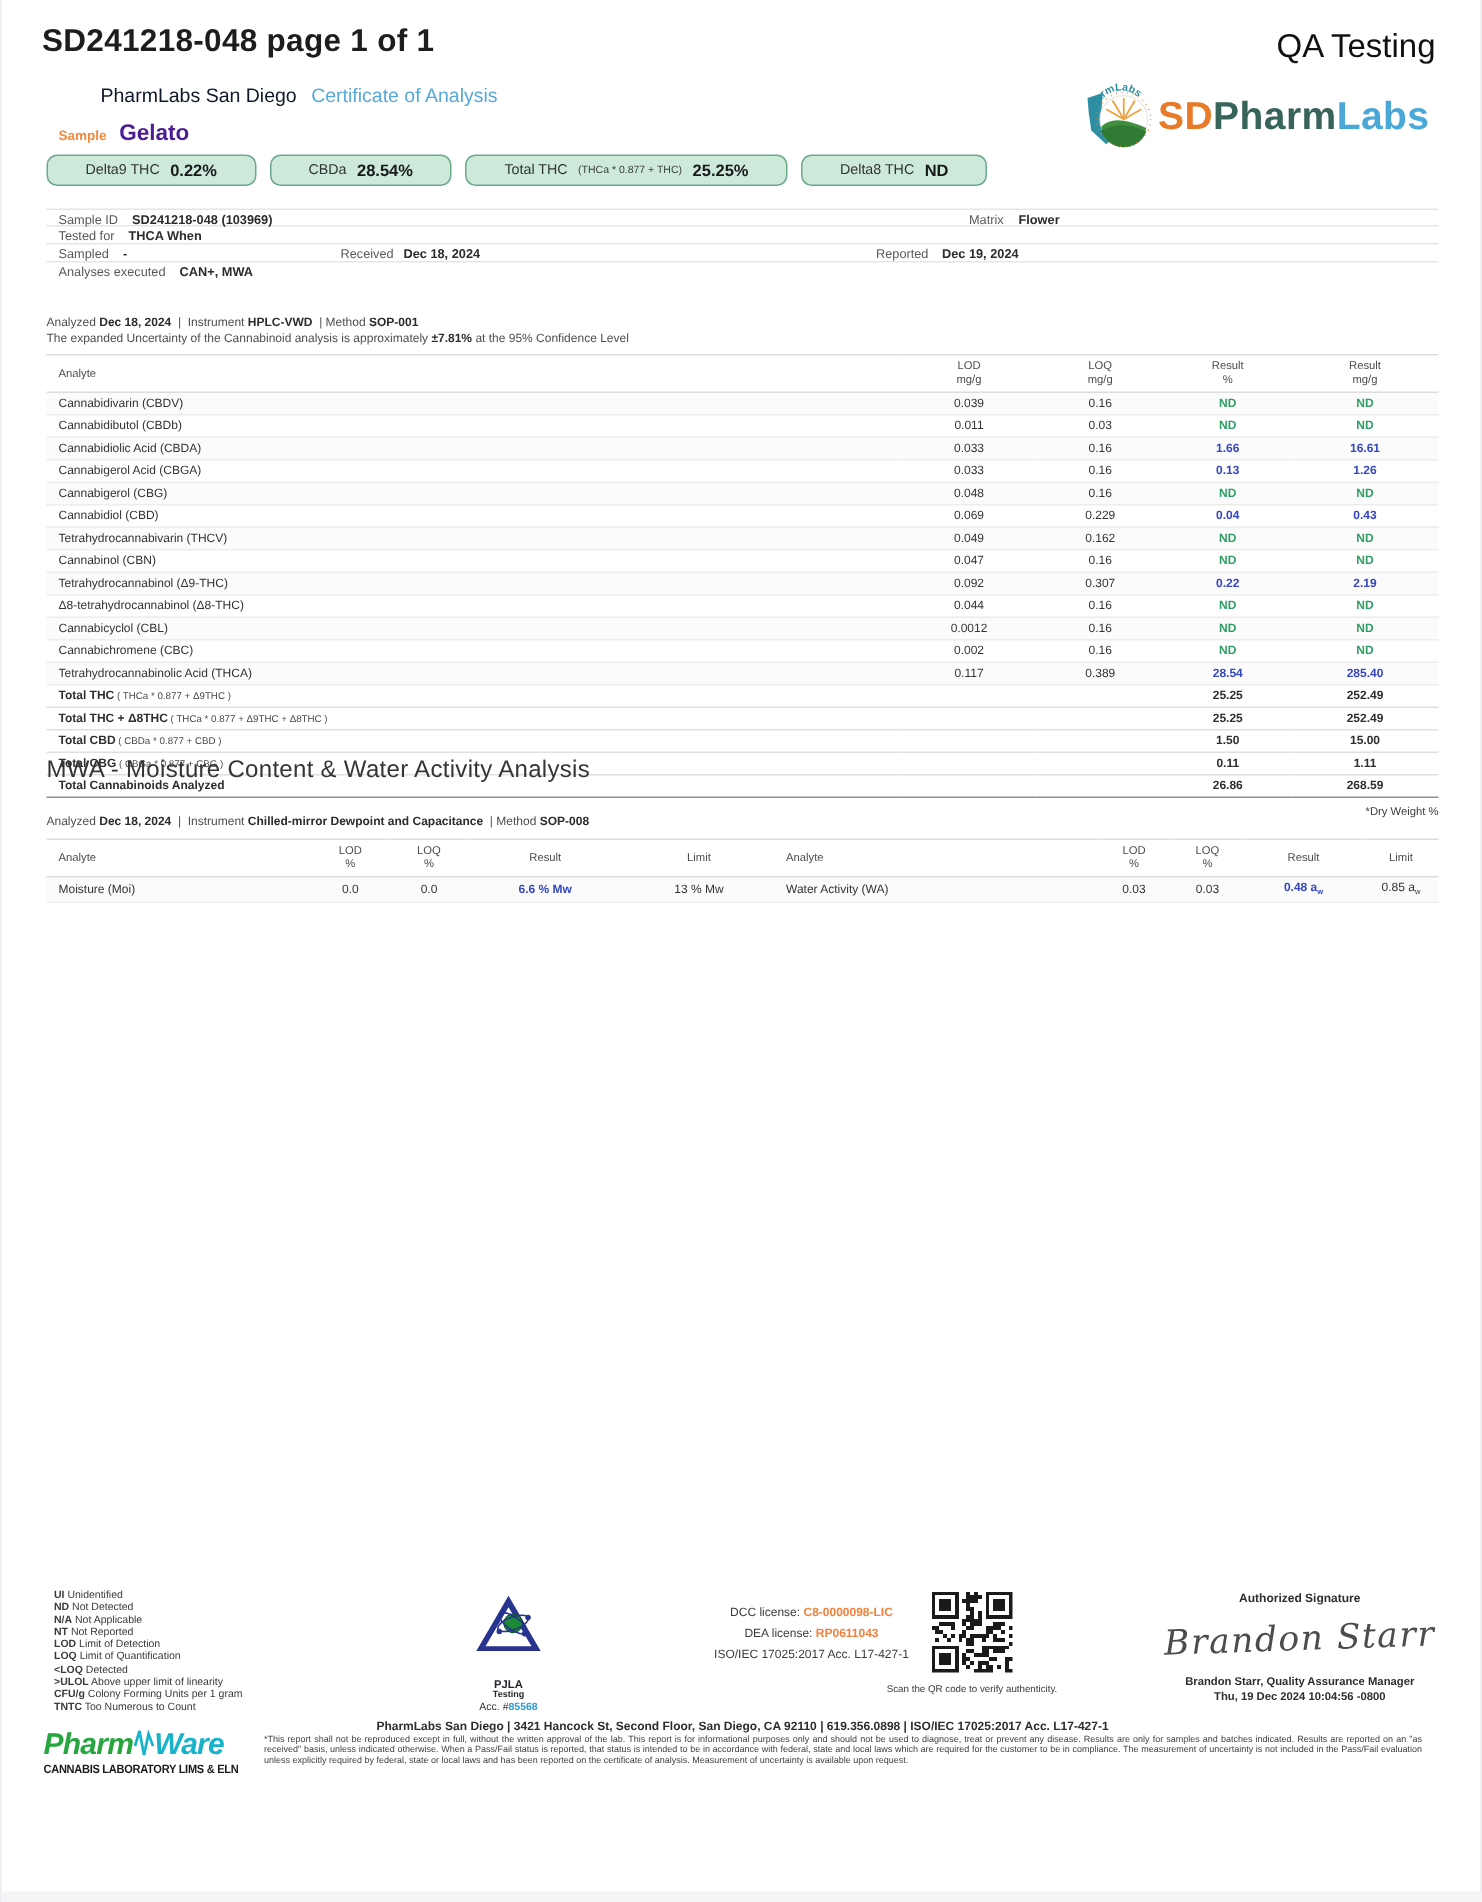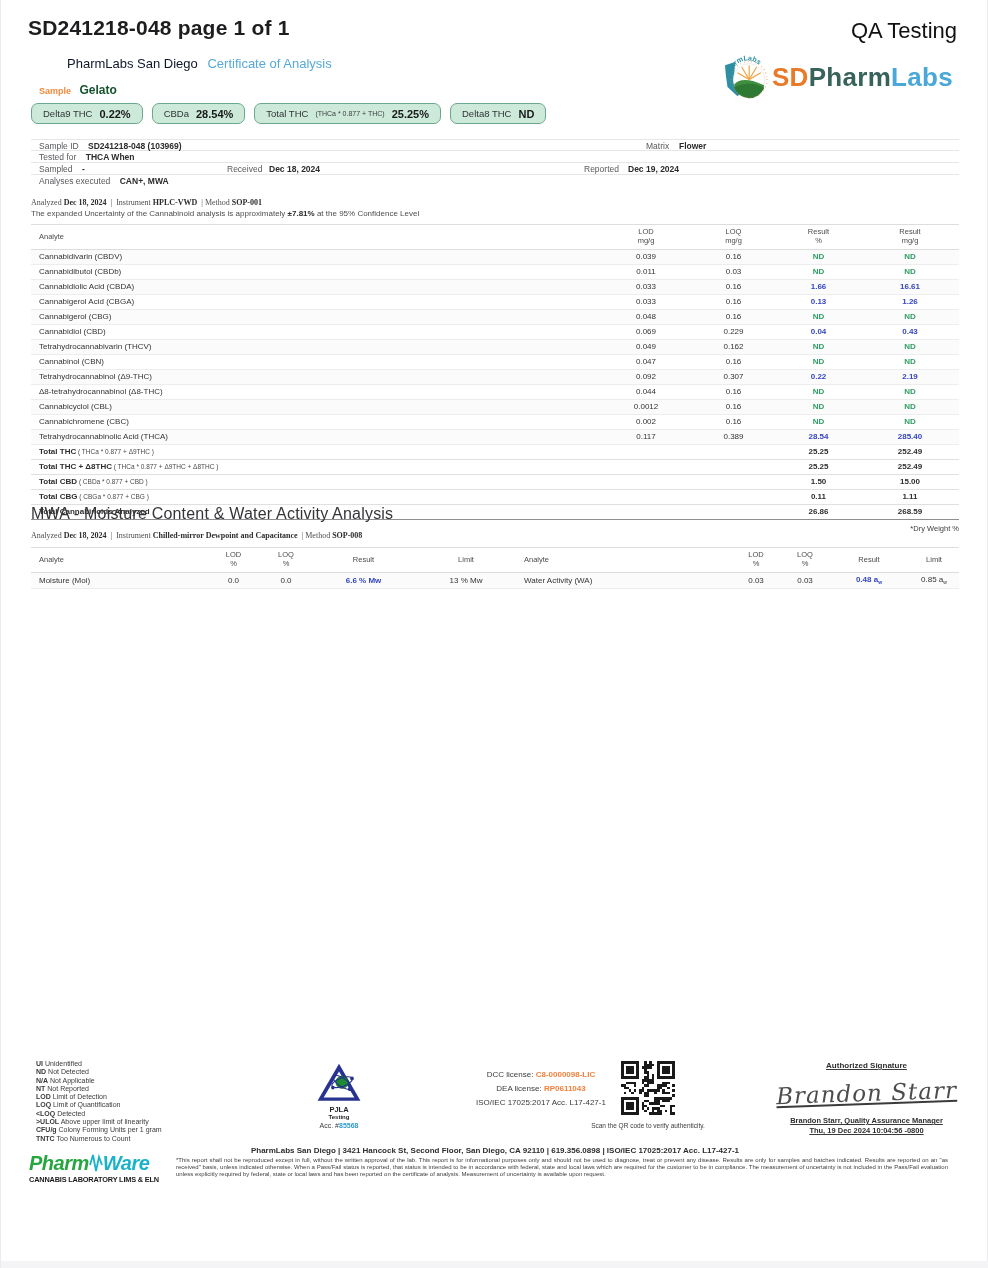--- a/index.html
+++ b/index.html
@@ -9,47 +9,47 @@
   .abs { position:absolute; }
 
   
   .doc-title { left:27px; top:16px; font-size:21px; font-weight:700; color:#1d1d1f; letter-spacing:.2px; }
   .qa-label { right:30px; top:18px; font-size:22px; font-weight:400; color:#111; }
   .subheader { left:38px; top:56px; font-size:13px; }
   .lab-name { font-weight:400; color:#0f172a;margin-left:28px; }
   .doc-type { color:#56a9d9; font-weight:500; margin-left:6px; }
   .sample-line { left:38px; top:80px; }
   .sample-label { color:#f28a3d; font-size:9px; font-weight:600; }
-  .sample-name { color:#14532d; font-size:12px; font-weight:700; margin-left:4px; }
+  .sample-name { color:#4c1d95; font-size:15px; font-weight:700; margin-left:4px; }
 
   
   .brand { right:34px; top:52px; display:flex; align-items:center; }
   .brand-text { font-size:26px; font-weight:700; letter-spacing:.3px; margin-left:2px; }
   .brand-sd { color:#e87a28; }
   .brand-pharm { color:#37635a; }
   .brand-labs { color:#4aa8d8; }
 
   
   .pills { left:30px; top:103px; display:flex; gap:9px; }
-  .pill { display:inline-flex; align-items:center; height:21px; border:1.5px solid #6aa98d; background:#cde9da; border-radius:7px; padding:0 11px; gap:7px; }
+  .pill { display:inline-flex; align-items:center; height:21px; border:1.5px solid #6aa98d; background:#cde9da; border-radius:7px; padding:0 25px; gap:7px; }
   .pill-label { font-size:9.5px; color:#303436; font-weight:500; }
   .pill-formula { font-size:7px; color:#3c4043; }
   .pill-value { font-size:11px; font-weight:700; color:#17191b; }
 
   
   .info { left:30px; top:139px; width:928px; font-size:8.5px; }
   .info-row { position:relative; height:12px; border-bottom:1px solid #e6e6e6; padding:1px 8px 0; }
   .info-row:first-child { border-top:1px solid #e6e6e6; }
   .info-row:last-child { border-bottom:none; }
   .ilabel { color:#57595c; }
   .ival { color:#2b2b2d; font-weight:700; margin-left:7px;margin-top:16px; }
 
   
   .sec-title { font-size:16px; font-weight:500; color:#353537; letter-spacing:.2px; }
-  .sec-meta { font-size:8px; color:#4c4e50; margin-top:8px;font-family:Liberation Serif, serif; }
+  .sec-meta { font-size:8px; color:#4c4e50; margin-top:20px; }
   .sec-meta b { color:#2c2c2e; }
   .sec-note { font-size:8px; color:#4c4e50; margin-top:2px; }
   .sec-note b { color:#2c2c2e; }
 
   
   table { border-collapse:collapse; width:928px; table-layout:fixed; }
   th { font-size:7.5px; font-weight:500; color:#4a4c4e; text-align:center; padding:2px 0 3px; border-top:1px solid #ddd; border-bottom:1px solid #ddd; line-height:1.25; }
   th.analyte, td.analyte { text-align:left; padding-left:8px; }
   td { font-size:8px; text-align:center; padding:2.5px 0; border-bottom:1px solid #ededed; color:#333; }
   tbody tr:nth-child(odd) td { background:#fbfbfb; }
@@ -60,29 +60,29 @@
   tr.total:last-child td { border-bottom:1.5px solid #8f8f93; }
   .dry-note { font-size:7.5px; color:#3d3d3f; text-align:right; width:928px; margin-top:4px; }
 
   
   .sub { font-size:5px; vertical-align:-2px; }
 
   
   .legend { left:35px; top:1060px; font-size:7px; line-height:8.3px; color:#3a3a3c; }
   .legend b { font-weight:700; }
   .pjla { left:293px; top:1062px; width:90px; text-align:center; }
-  .pjla-name { font-size:7.5px; font-weight:700; color:#22252a; margin-top:1px; }
+  .pjla-name { font-size:7.5px; font-weight:700; color:#22252a; margin-top:14px; }
   .pjla-sub { font-size:6px; font-weight:700; color:#22252a; }
   .pjla-acc { font-size:7px; color:#3a3a3c; margin-top:2px; }
   .pjla-acc b { color:#2f9bd4; font-weight:600; }
   .licenses { left:430px; top:1068px; width:220px; text-align:center; font-size:8px; line-height:14px; color:#3a3a3c; }
   .lic-val { color:#f2813c; font-weight:600; }
   .qrwrap { left:620px; top:1061px; width:160px; text-align:left; }
   .qr-caption { font-size:6.5px; color:#3a3a3c; margin-top:3px; width:132px; text-align:center; margin-left:-18px; }
-  .sig { left:768px; top:1061px; width:195px; text-align:center;text-decoration:underline; }
+  .sig { left:768px; top:1061px; width:195px; text-align:center; }
   .sig-label { font-size:8px; font-weight:700; color:#2e2e30; }
   .sig-script { font-family:"DejaVu Serif","Liberation Serif",serif; font-style:italic; font-size:23px; color:#4c4c4e; margin-top:10px; transform:rotate(-2deg); letter-spacing:1px; white-space:nowrap; }
   .sig-name { font-size:7.5px; font-weight:700; color:#2e2e30; margin-top:10px; }
   .sig-time { font-size:7.5px; font-weight:600; color:#2e2e30; margin-top:1px; }
   .address { left:0; top:1146px; width:988px; text-align:center; font-size:8px; font-weight:700; color:#2d2d2f; }
   .disclaimer { left:175px; top:1157px; width:772px; font-size:6px; line-height:7px; color:#3e3e40; text-align:justify; }
   .pharmware { left:28px; top:1152px; width:135px; }
   .pw-line { position:relative; font-style:italic; font-weight:700; font-size:20px; letter-spacing:-.5px; white-space:nowrap; }
   .pw-pharm { color:#27a53f; }
   .pw-ware { color:#19b3c9; }

